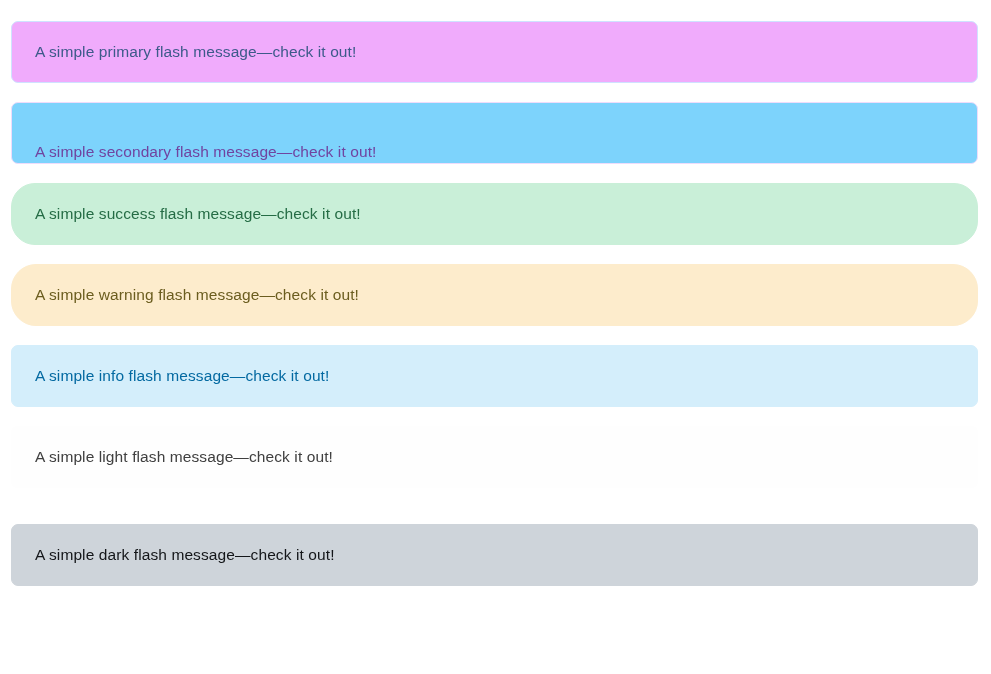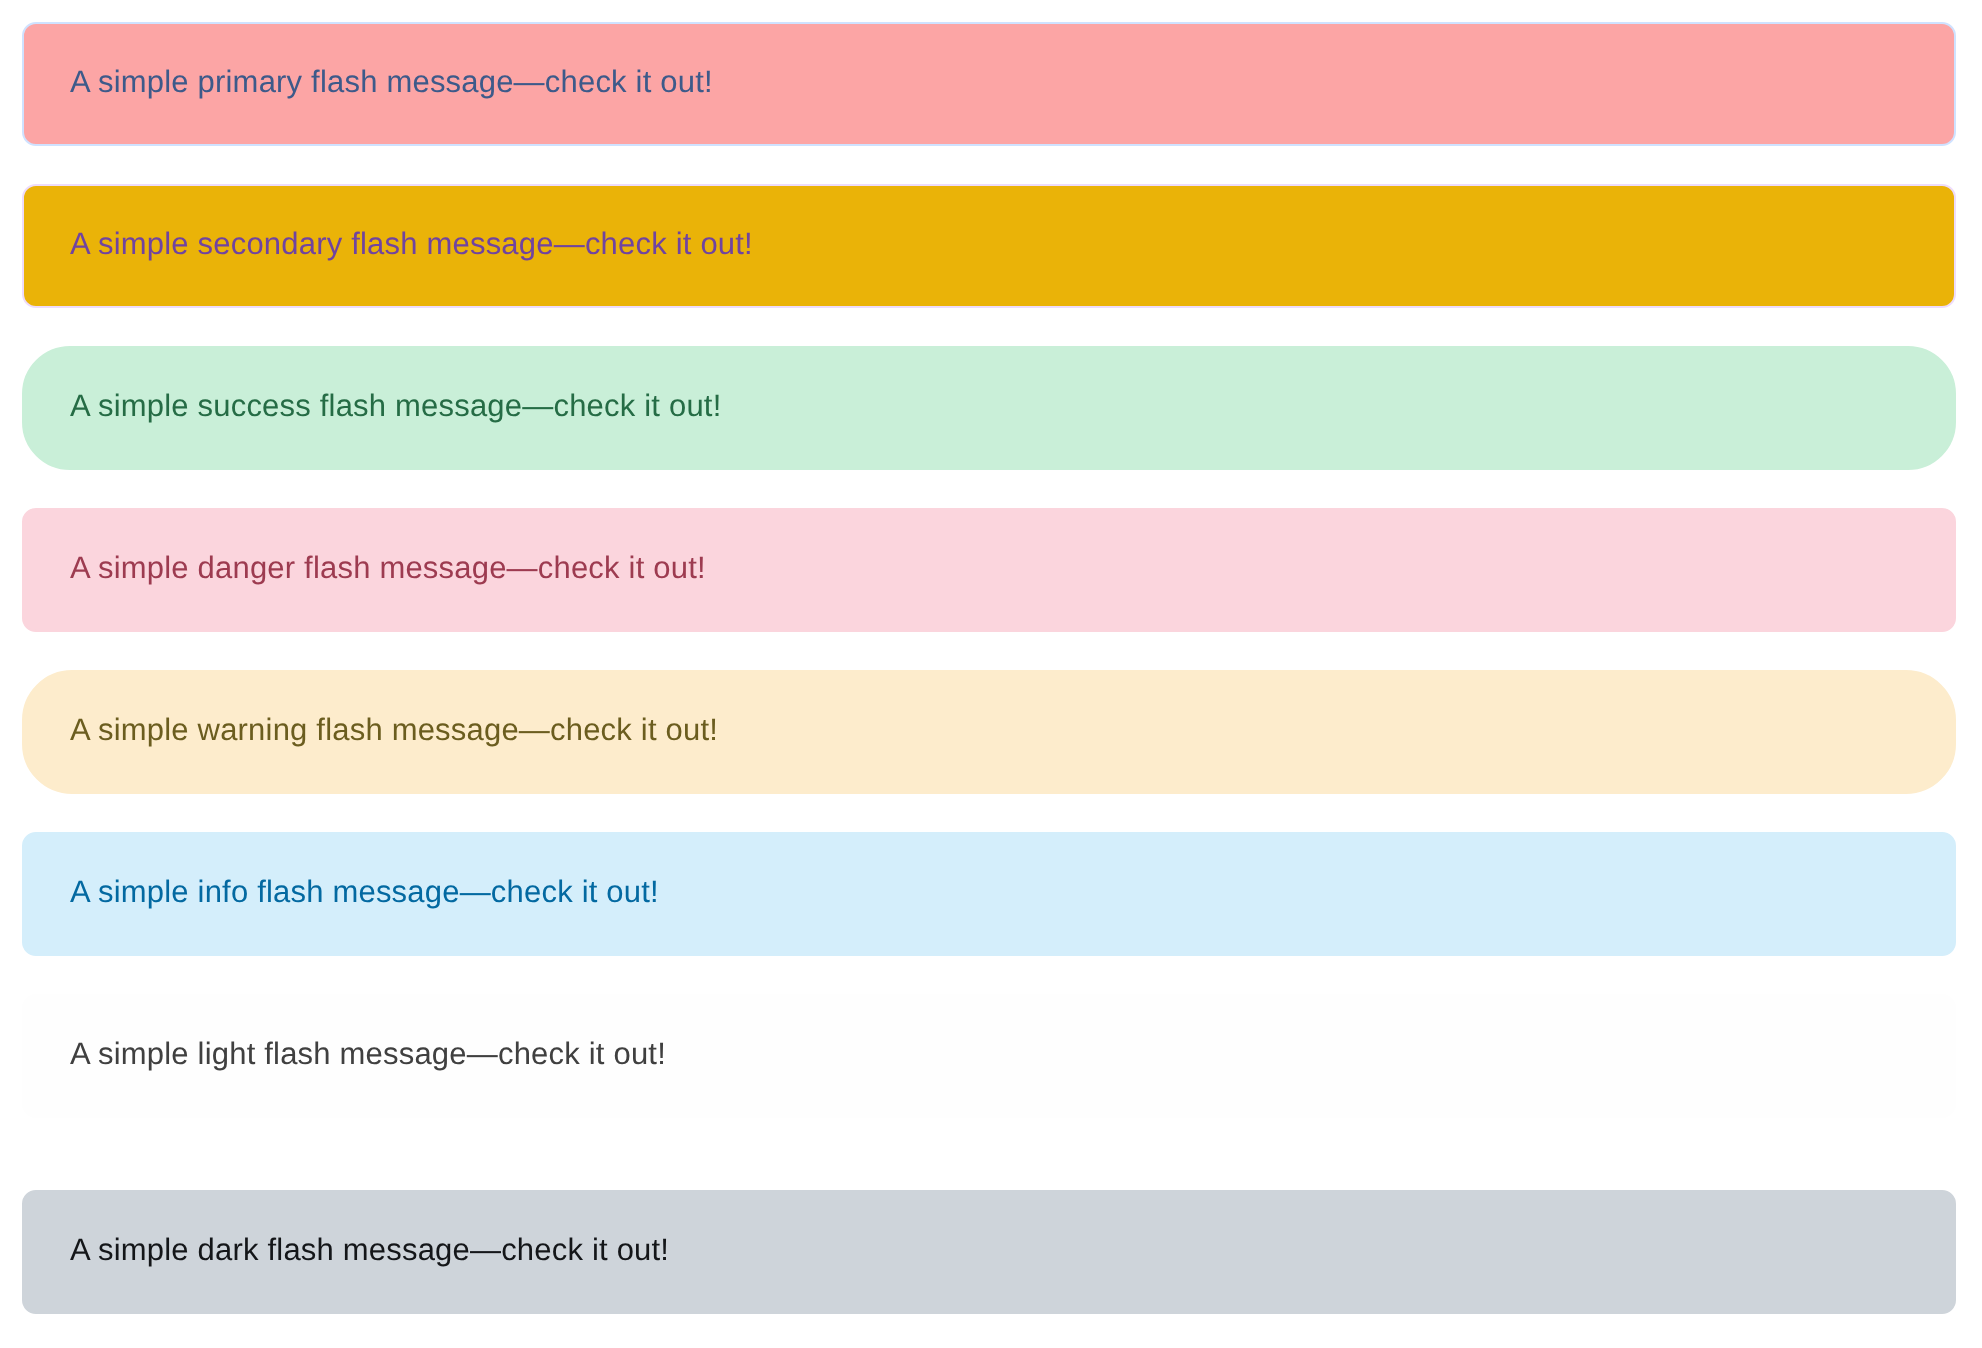--- a/index.html
+++ b/index.html
@@ -37,31 +37,28 @@
     margin-top: 36px;
   }
   .alert-text {
     display: block;
   }
 </style>
 </head>
 <body style="background: rgb(255, 255, 255);">
 
 <div class="alerts-container">
-    <div class="alert" role="alert" style="background: #fca5a5; border-color: rgb(207, 226, 255); color: rgb(61, 90, 138);">
+    <div class="alert" role="alert" style="background: #f0abfc; border-color: rgb(207, 226, 255); color: rgb(61, 90, 138); margin-top: 10px;">
       <span class="alert-text">A simple primary flash message—check it out!</span>
     </div>
-    <div class="alert" role="alert" style="background: #eab308; border-color: rgb(238, 220, 251); color: rgb(112, 68, 160);">
+    <div class="alert" role="alert" style="background: #7dd3fc; border-color: rgb(238, 220, 251); color: rgb(112, 68, 160); align-items: flex-end;">
       <span class="alert-text">A simple secondary flash message—check it out!</span>
     </div>
     <div class="alert" role="alert" style="background: rgb(201, 239, 216); border-color: rgb(201, 239, 216); color: rgb(37, 108, 69); border-radius: 24px;">
       <span class="alert-text">A simple success flash message—check it out!</span>
-    </div>
-    <div class="alert" role="alert" style="background: rgb(251, 213, 221); border-color: rgb(251, 213, 221); color: rgb(157, 59, 80);">
-      <span class="alert-text">A simple danger flash message—check it out!</span>
     </div>
     <div class="alert" role="alert" style="background: rgb(253, 236, 204); border-color: rgb(253, 236, 204); color: rgb(107, 93, 31); border-radius: 25px;">
       <span class="alert-text">A simple warning flash message—check it out!</span>
     </div>
     <div class="alert" role="alert" style="background: rgb(212, 238, 251); border-color: rgb(212, 238, 251); color: #0369a1;">
       <span class="alert-text">A simple info flash message—check it out!</span>
     </div>
     <div class="alert" role="alert" style="background: rgb(254, 254, 254); border-color: rgb(254, 254, 254); color: #404040;">
       <span class="alert-text">A simple light flash message—check it out!</span>
     </div>

